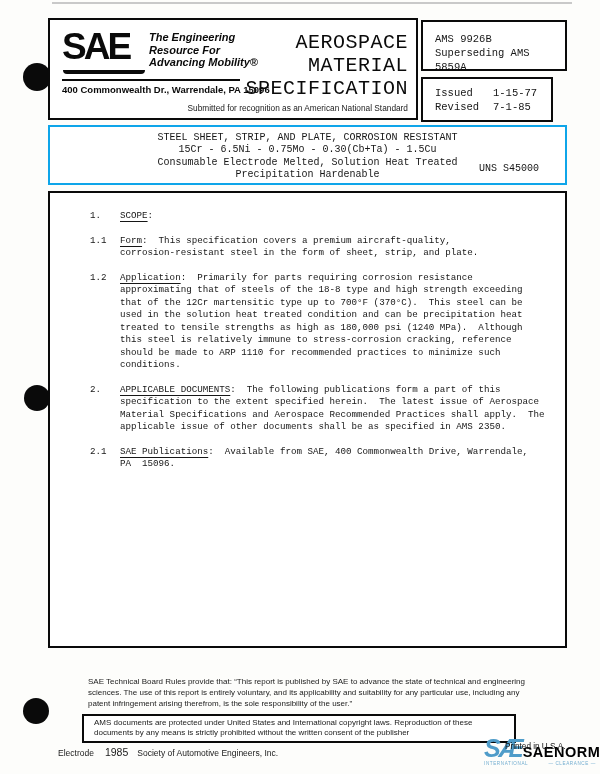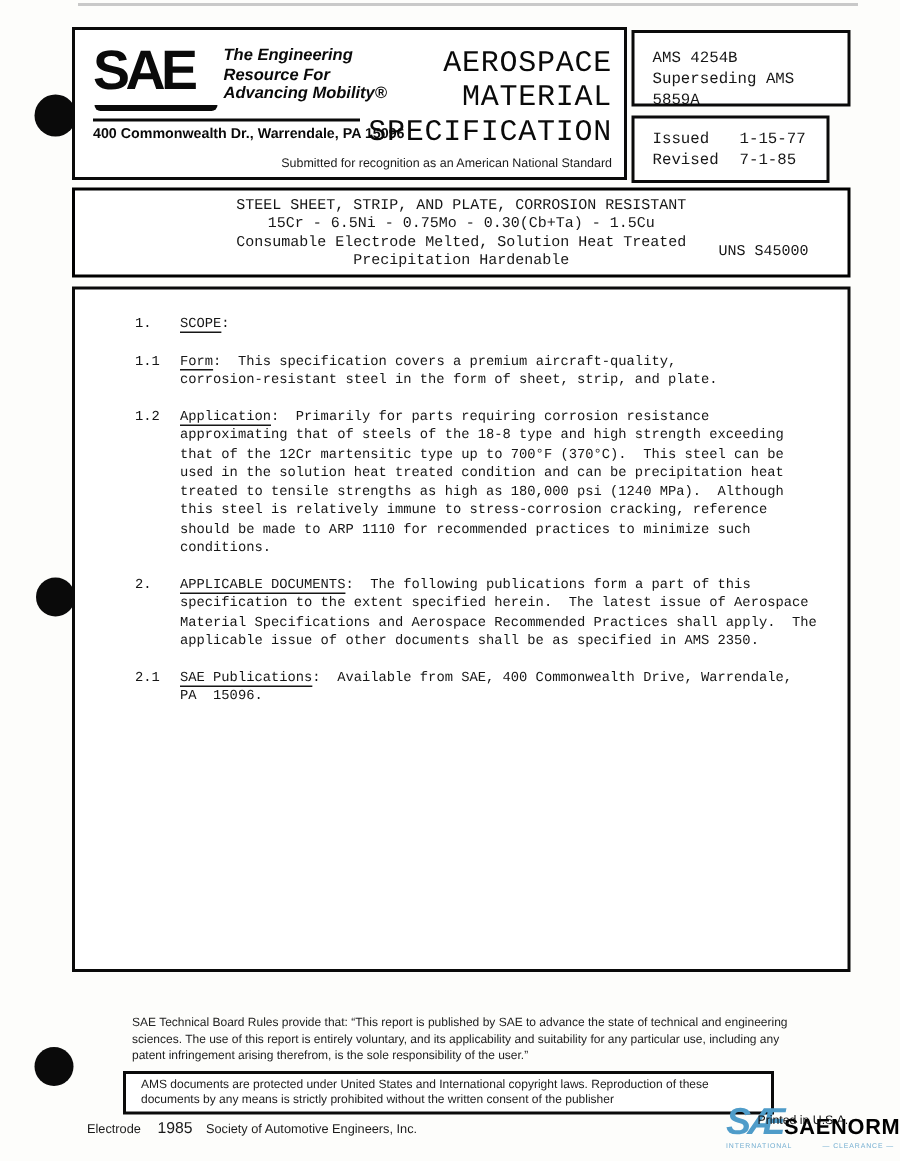--- a/index.html
+++ b/index.html
@@ -65,21 +65,21 @@
     position: absolute; left: 421px; top: 77px; width: 132px; height: 45px;
     border: 2.5px solid #0a0a0a; background: #fff;
     padding: 7px 0 0 12px; font-size: 10.5px; line-height: 14px;
   }
   .rev-row { display: flex; }
   .rev-label { width: 58px; flex-shrink: 0; }
 
   
   .title-box {
     position: absolute; left: 48px; top: 125px; width: 519px; height: 60px;
-    border: 2px solid #000000; background: #fff;
+    border: 2px solid #0ea5e9; background: #fff;
   }
   .title-lines {
     padding-top: 5px; text-align: center;
     font-size: 10px; line-height: 12.3px; white-space: pre-line;
   }
   .uns { position: absolute; right: 26px; bottom: 9px; font-size: 10px; }
 
   
   .body-box {
     position: absolute; left: 48px; top: 191px; width: 519px; height: 457px;
@@ -152,21 +152,21 @@
 Advancing Mobility®</div>
     <div class="logo-rule"></div>
     <div class="address">400 Commonwealth Dr., Warrendale, PA 15096</div>
     <div class="doc-type">AEROSPACE
 MATERIAL
 SPECIFICATION</div>
     <div class="submitted">Submitted for recognition as an American National Standard</div>
   </div>
 
   <div class="box-ams">
-    <div>AMS 4254B</div>
+    <div>AMS 9926B</div>
     <div>Superseding AMS 5859A</div>
   </div>
 
   <div class="box-issued">
     <div class="rev-row">
       <span class="rev-label">Issued</span>
       <span>1-15-77</span>
     </div>
     <div class="rev-row">
       <span class="rev-label">Revised</span>

